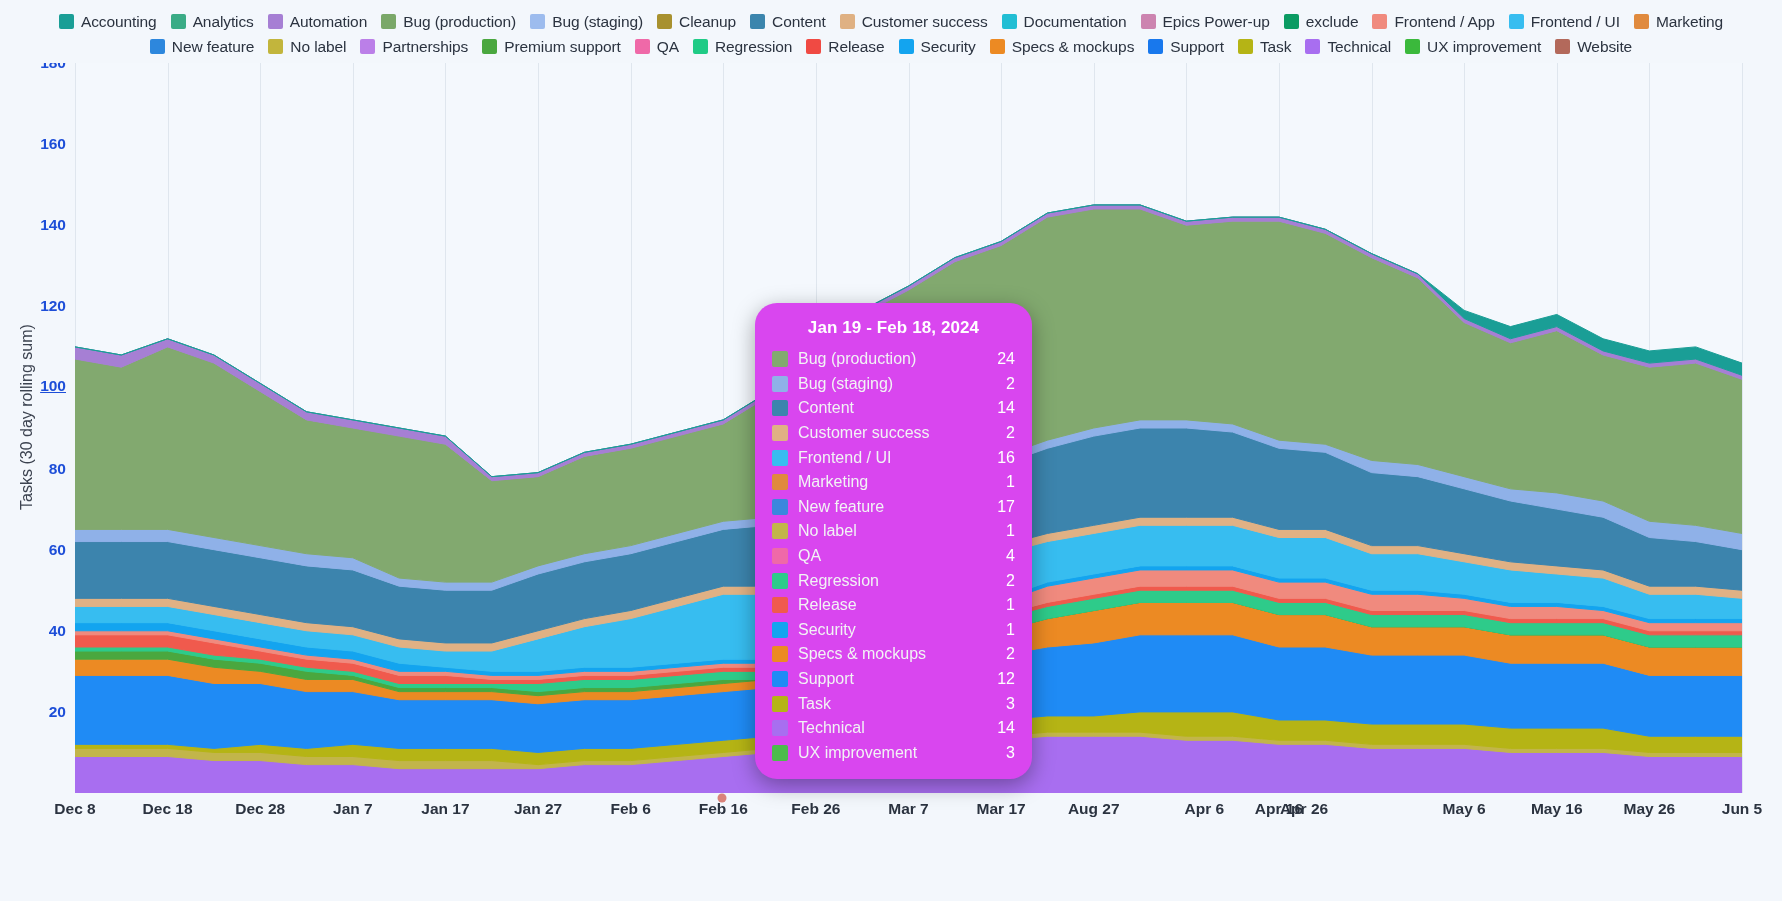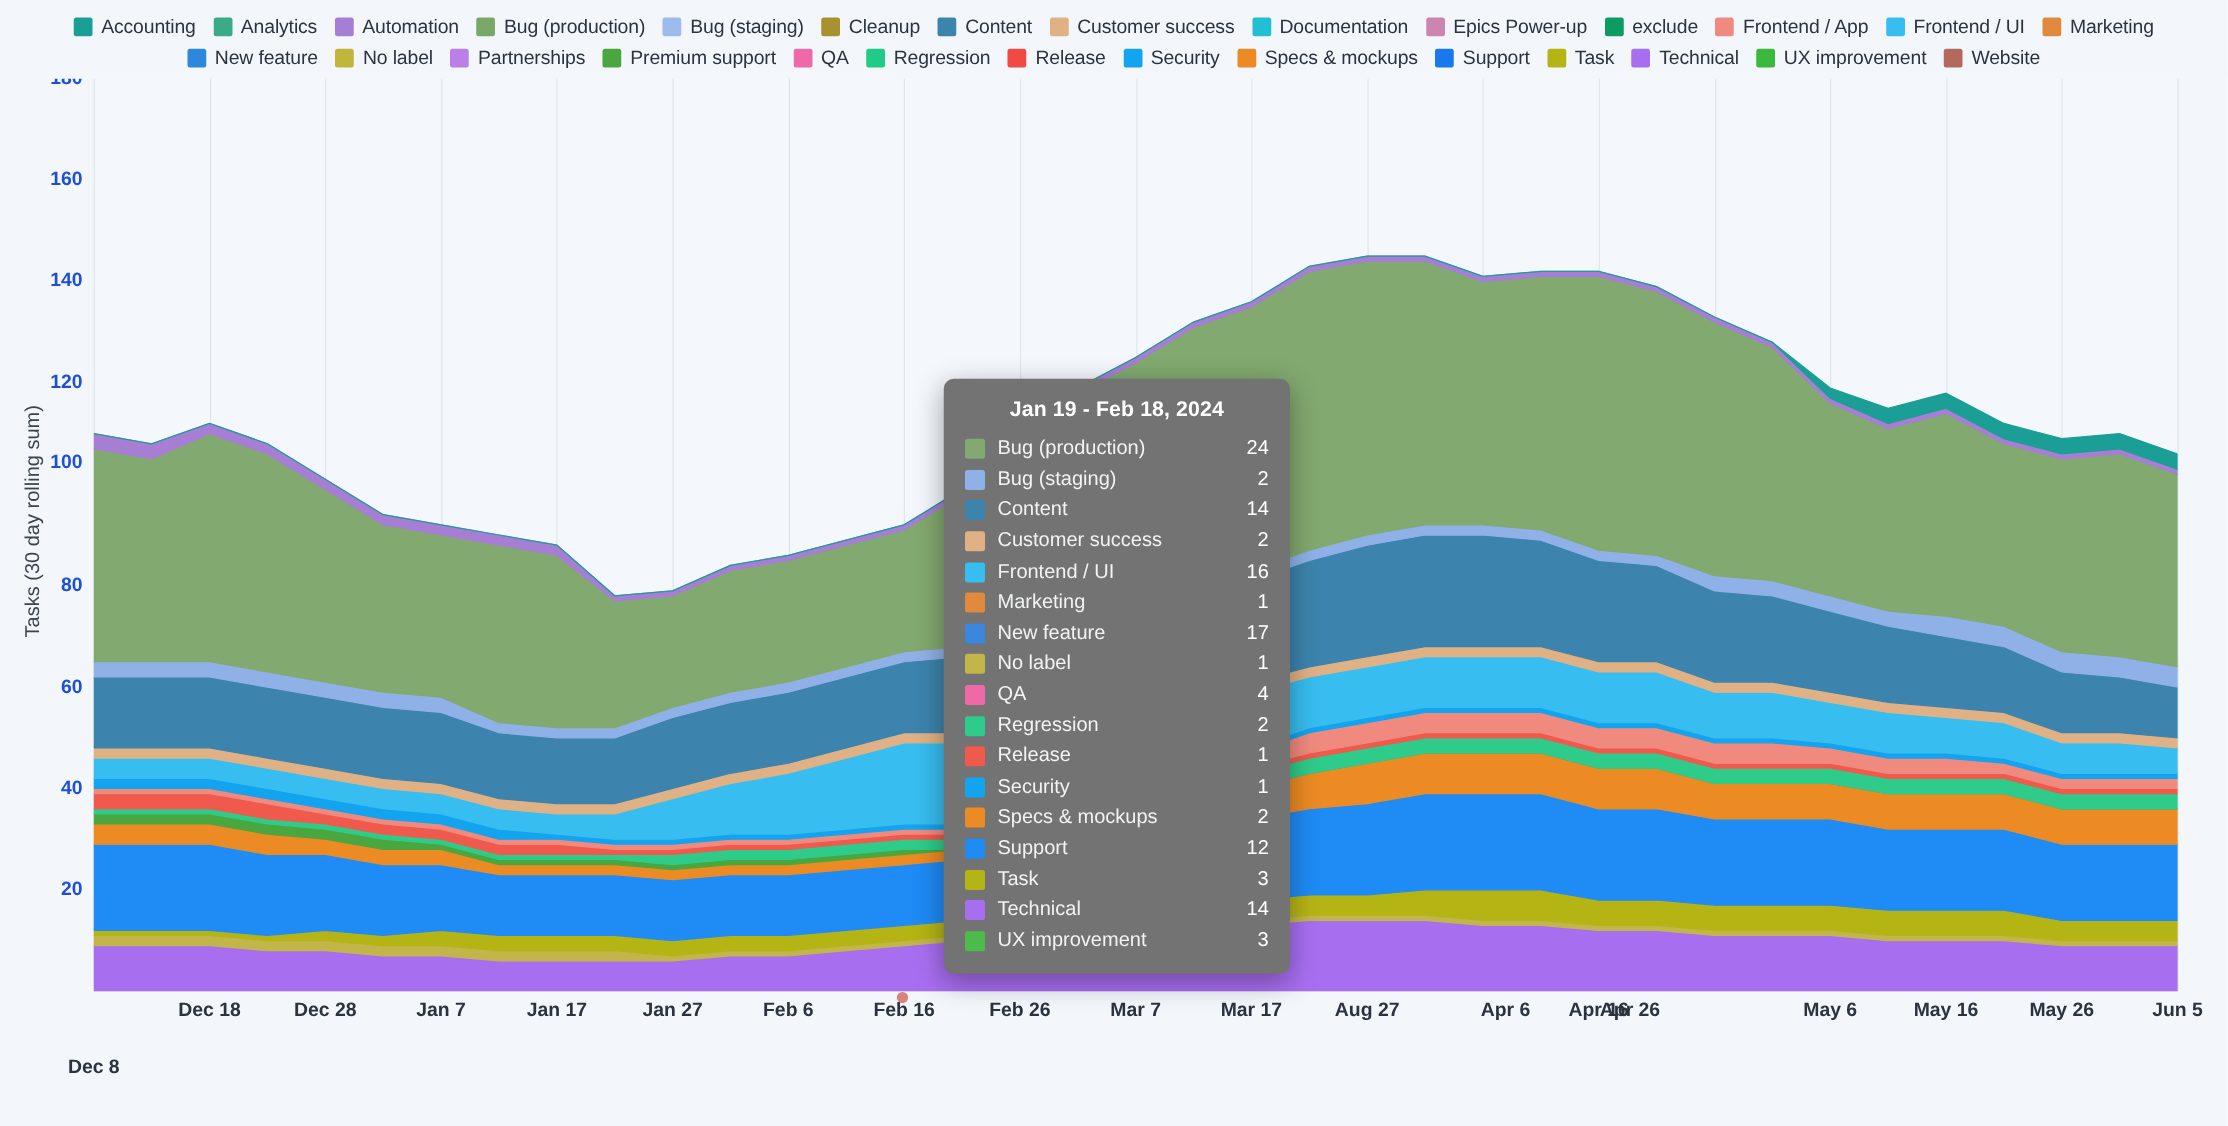--- a/index.html
+++ b/index.html
@@ -103,22 +103,22 @@
   }
   #chart-svg {
     position: absolute;
     left: 75px; top: 5px;
   }
   
   #tooltip {
     position: absolute;
     left: 755px; top: 245px;
     width: 277px;
-    background: #737373;
-    border-radius: 8px;
+    background: #d946ef;
+    border-radius: 22px;
     box-shadow: 0 6px 22px rgba(0,0,0,0.35);
     padding: 15px 17px 14px 17px;
     box-sizing: border-box;
     z-index: 10;
     color: #f4f5f7;
   }
   #tooltip-title {
     font-size: 17px;
     font-weight: 700;
     text-align: center;
@@ -279,21 +279,21 @@
     </div>
 
   <div id="plot-wrap">
     <div id="plot-bg"></div>
     <div id="axis-title">Tasks (30 day rolling sum)</div>
     <div id="yticks">
         <div class="ytick" style="top: 653.889px;">20</div>
         <div class="ytick" style="top: 572.778px;">40</div>
         <div class="ytick" style="top: 491.667px;">60</div>
         <div class="ytick" style="top: 410.556px;">80</div>
-        <div class="ytick" style="top: 312px;">100</div>
+        <div class="ytick" style="top: 328px; text-decoration: underline;">100</div>
         <div class="ytick" style="top: 248.333px;">120</div>
         <div class="ytick" style="top: 167.222px;">140</div>
         <div class="ytick" style="top: 86.1111px;">160</div>
         <div class="ytick" style="top: 5px;">180</div>
       </div>
     <div id="grid">
         <div class="gridline" style="left: 75px;"></div>
         <div class="gridline" style="left: 167.611px;"></div>
         <div class="gridline" style="left: 260.222px;"></div>
         <div class="gridline" style="left: 352.833px;"></div>
@@ -326,21 +326,21 @@
         <path d="M0.00,559.67 L46.31,559.67 L92.61,559.67 L138.92,567.78 L185.22,575.89 L231.53,584.00 L277.83,588.06 L324.14,600.22 L370.44,604.28 L416.75,608.33 L463.06,608.33 L509.36,604.28 L555.67,604.28 L601.97,600.22 L648.28,596.17 L694.58,596.17 L740.89,588.06 L787.19,571.83 L833.50,555.61 L879.81,543.44 L926.11,535.33 L972.42,519.11 L1018.72,511.00 L1065.03,502.89 L1111.33,502.89 L1157.64,502.89 L1203.94,515.06 L1250.25,515.06 L1296.56,527.22 L1342.86,527.22 L1389.17,531.28 L1435.47,539.39 L1481.78,539.39 L1528.08,543.44 L1574.39,555.61 L1620.69,555.61 L1667.00,555.61 L1667.00,559.67 L1620.69,559.67 L1574.39,559.67 L1528.08,547.50 L1481.78,543.44 L1435.47,543.44 L1389.17,535.33 L1342.86,531.28 L1296.56,531.28 L1250.25,519.11 L1203.94,519.11 L1157.64,506.94 L1111.33,506.94 L1065.03,506.94 L1018.72,515.06 L972.42,523.17 L926.11,539.39 L879.81,547.50 L833.50,559.67 L787.19,575.89 L740.89,592.11 L694.58,600.22 L648.28,600.22 L601.97,604.28 L555.67,608.33 L509.36,608.33 L463.06,612.39 L416.75,612.39 L370.44,608.33 L324.14,608.33 L277.83,596.17 L231.53,592.11 L185.22,584.00 L138.92,575.89 L92.61,567.78 L46.31,567.78 L0.00,567.78 Z" fill="#13a4ef" stroke="#13a4ef" stroke-width="1"></path>
         <path d="M0.00,543.44 L46.31,543.44 L92.61,543.44 L138.92,551.56 L185.22,559.67 L231.53,567.78 L277.83,571.83 L324.14,584.00 L370.44,588.06 L416.75,588.06 L463.06,575.89 L509.36,563.72 L555.67,555.61 L601.97,543.44 L648.28,531.28 L694.58,531.28 L740.89,527.22 L787.19,515.06 L833.50,502.89 L879.81,494.78 L926.11,490.72 L972.42,478.56 L1018.72,470.44 L1065.03,462.33 L1111.33,462.33 L1157.64,462.33 L1203.94,474.50 L1250.25,474.50 L1296.56,490.72 L1342.86,490.72 L1389.17,498.83 L1435.47,506.94 L1481.78,511.00 L1528.08,515.06 L1574.39,531.28 L1620.69,531.28 L1667.00,535.33 L1667.00,555.61 L1620.69,555.61 L1574.39,555.61 L1528.08,543.44 L1481.78,539.39 L1435.47,539.39 L1389.17,531.28 L1342.86,527.22 L1296.56,527.22 L1250.25,515.06 L1203.94,515.06 L1157.64,502.89 L1111.33,502.89 L1065.03,502.89 L1018.72,511.00 L972.42,519.11 L926.11,535.33 L879.81,543.44 L833.50,555.61 L787.19,571.83 L740.89,588.06 L694.58,596.17 L648.28,596.17 L601.97,600.22 L555.67,604.28 L509.36,604.28 L463.06,608.33 L416.75,608.33 L370.44,604.28 L324.14,600.22 L277.83,588.06 L231.53,584.00 L185.22,575.89 L138.92,567.78 L92.61,559.67 L46.31,559.67 L0.00,559.67 Z" fill="#37bdf0" stroke="#37bdf0" stroke-width="1"></path>
         <path d="M0.00,535.33 L46.31,535.33 L92.61,535.33 L138.92,543.44 L185.22,551.56 L231.53,559.67 L277.83,563.72 L324.14,575.89 L370.44,579.94 L416.75,579.94 L463.06,567.78 L509.36,555.61 L555.67,547.50 L601.97,535.33 L648.28,523.17 L694.58,523.17 L740.89,519.11 L787.19,506.94 L833.50,494.78 L879.81,486.67 L926.11,482.61 L972.42,470.44 L1018.72,462.33 L1065.03,454.22 L1111.33,454.22 L1157.64,454.22 L1203.94,466.39 L1250.25,466.39 L1296.56,482.61 L1342.86,482.61 L1389.17,490.72 L1435.47,498.83 L1481.78,502.89 L1528.08,506.94 L1574.39,523.17 L1620.69,523.17 L1667.00,527.22 L1667.00,535.33 L1620.69,531.28 L1574.39,531.28 L1528.08,515.06 L1481.78,511.00 L1435.47,506.94 L1389.17,498.83 L1342.86,490.72 L1296.56,490.72 L1250.25,474.50 L1203.94,474.50 L1157.64,462.33 L1111.33,462.33 L1065.03,462.33 L1018.72,470.44 L972.42,478.56 L926.11,490.72 L879.81,494.78 L833.50,502.89 L787.19,515.06 L740.89,527.22 L694.58,531.28 L648.28,531.28 L601.97,543.44 L555.67,555.61 L509.36,563.72 L463.06,575.89 L416.75,588.06 L370.44,588.06 L324.14,584.00 L277.83,571.83 L231.53,567.78 L185.22,559.67 L138.92,551.56 L92.61,543.44 L46.31,543.44 L0.00,543.44 Z" fill="#e0b184" stroke="#e0b184" stroke-width="1"></path>
         <path d="M0.00,478.56 L46.31,478.56 L92.61,478.56 L138.92,486.67 L185.22,494.78 L231.53,502.89 L277.83,506.94 L324.14,523.17 L370.44,527.22 L416.75,527.22 L463.06,511.00 L509.36,498.83 L555.67,490.72 L601.97,478.56 L648.28,466.39 L694.58,462.33 L740.89,454.22 L787.19,438.00 L833.50,421.78 L879.81,409.61 L926.11,401.50 L972.42,385.28 L1018.72,373.11 L1065.03,365.00 L1111.33,365.00 L1157.64,369.06 L1203.94,385.28 L1250.25,389.33 L1296.56,409.61 L1342.86,413.67 L1389.17,425.83 L1435.47,438.00 L1481.78,446.11 L1528.08,454.22 L1574.39,474.50 L1620.69,478.56 L1667.00,486.67 L1667.00,527.22 L1620.69,523.17 L1574.39,523.17 L1528.08,506.94 L1481.78,502.89 L1435.47,498.83 L1389.17,490.72 L1342.86,482.61 L1296.56,482.61 L1250.25,466.39 L1203.94,466.39 L1157.64,454.22 L1111.33,454.22 L1065.03,454.22 L1018.72,462.33 L972.42,470.44 L926.11,482.61 L879.81,486.67 L833.50,494.78 L787.19,506.94 L740.89,519.11 L694.58,523.17 L648.28,523.17 L601.97,535.33 L555.67,547.50 L509.36,555.61 L463.06,567.78 L416.75,579.94 L370.44,579.94 L324.14,575.89 L277.83,563.72 L231.53,559.67 L185.22,551.56 L138.92,543.44 L92.61,535.33 L46.31,535.33 L0.00,535.33 Z" fill="#3c84ad" stroke="#3c84ad" stroke-width="1"></path>
         <path d="M0.00,466.39 L46.31,466.39 L92.61,466.39 L138.92,474.50 L185.22,482.61 L231.53,490.72 L277.83,494.78 L324.14,515.06 L370.44,519.11 L416.75,519.11 L463.06,502.89 L509.36,490.72 L555.67,482.61 L601.97,470.44 L648.28,458.28 L694.58,454.22 L740.89,446.11 L787.19,429.89 L833.50,413.67 L879.81,401.50 L926.11,393.39 L972.42,377.17 L1018.72,365.00 L1065.03,356.89 L1111.33,356.89 L1157.64,360.94 L1203.94,377.17 L1250.25,381.22 L1296.56,397.44 L1342.86,401.50 L1389.17,413.67 L1435.47,425.83 L1481.78,429.89 L1528.08,438.00 L1574.39,458.28 L1620.69,462.33 L1667.00,470.44 L1667.00,486.67 L1620.69,478.56 L1574.39,474.50 L1528.08,454.22 L1481.78,446.11 L1435.47,438.00 L1389.17,425.83 L1342.86,413.67 L1296.56,409.61 L1250.25,389.33 L1203.94,385.28 L1157.64,369.06 L1111.33,365.00 L1065.03,365.00 L1018.72,373.11 L972.42,385.28 L926.11,401.50 L879.81,409.61 L833.50,421.78 L787.19,438.00 L740.89,454.22 L694.58,462.33 L648.28,466.39 L601.97,478.56 L555.67,490.72 L509.36,498.83 L463.06,511.00 L416.75,527.22 L370.44,527.22 L324.14,523.17 L277.83,506.94 L231.53,502.89 L185.22,494.78 L138.92,486.67 L92.61,478.56 L46.31,478.56 L0.00,478.56 Z" fill="#8fb1e8" stroke="#8fb1e8" stroke-width="1"></path>
         <path d="M0.00,296.06 L46.31,304.17 L92.61,283.89 L138.92,300.11 L185.22,328.50 L231.53,356.89 L277.83,365.00 L324.14,373.11 L370.44,381.22 L416.75,417.72 L463.06,413.67 L509.36,393.39 L555.67,385.28 L601.97,373.11 L648.28,360.94 L694.58,332.56 L740.89,292.00 L787.19,251.44 L833.50,227.11 L879.81,198.72 L926.11,182.50 L972.42,154.11 L1018.72,146.00 L1065.03,146.00 L1111.33,162.22 L1157.64,158.17 L1203.94,158.17 L1250.25,170.33 L1296.56,194.67 L1342.86,214.94 L1389.17,259.56 L1435.47,279.83 L1481.78,267.67 L1528.08,292.00 L1574.39,304.17 L1620.69,300.11 L1667.00,316.33 L1667.00,470.44 L1620.69,462.33 L1574.39,458.28 L1528.08,438.00 L1481.78,429.89 L1435.47,425.83 L1389.17,413.67 L1342.86,401.50 L1296.56,397.44 L1250.25,381.22 L1203.94,377.17 L1157.64,360.94 L1111.33,356.89 L1065.03,356.89 L1018.72,365.00 L972.42,377.17 L926.11,393.39 L879.81,401.50 L833.50,413.67 L787.19,429.89 L740.89,446.11 L694.58,454.22 L648.28,458.28 L601.97,470.44 L555.67,482.61 L509.36,490.72 L463.06,502.89 L416.75,519.11 L370.44,519.11 L324.14,515.06 L277.83,494.78 L231.53,490.72 L185.22,482.61 L138.92,474.50 L92.61,466.39 L46.31,466.39 L0.00,466.39 Z" fill="#82a96f" stroke="#82a96f" stroke-width="1"></path>
         <path d="M0.00,283.89 L46.31,292.00 L92.61,275.78 L138.92,292.00 L185.22,320.39 L231.53,348.78 L277.83,356.89 L324.14,365.00 L370.44,373.11 L416.75,413.67 L463.06,409.61 L509.36,389.33 L555.67,381.22 L601.97,369.06 L648.28,356.89 L694.58,328.50 L740.89,287.94 L787.19,247.39 L833.50,223.06 L879.81,194.67 L926.11,178.44 L972.42,150.06 L1018.72,141.94 L1065.03,141.94 L1111.33,158.17 L1157.64,154.11 L1203.94,154.11 L1250.25,166.28 L1296.56,190.61 L1342.86,210.89 L1389.17,255.50 L1435.47,275.78 L1481.78,263.61 L1528.08,287.94 L1574.39,300.11 L1620.69,296.06 L1667.00,312.28 L1667.00,316.33 L1620.69,300.11 L1574.39,304.17 L1528.08,292.00 L1481.78,267.67 L1435.47,279.83 L1389.17,259.56 L1342.86,214.94 L1296.56,194.67 L1250.25,170.33 L1203.94,158.17 L1157.64,158.17 L1111.33,162.22 L1065.03,146.00 L1018.72,146.00 L972.42,154.11 L926.11,182.50 L879.81,198.72 L833.50,227.11 L787.19,251.44 L740.89,292.00 L694.58,332.56 L648.28,360.94 L601.97,373.11 L555.67,385.28 L509.36,393.39 L463.06,413.67 L416.75,417.72 L370.44,381.22 L324.14,373.11 L277.83,365.00 L231.53,356.89 L185.22,328.50 L138.92,300.11 L92.61,283.89 L46.31,304.17 L0.00,296.06 Z" fill="#a67fd4" stroke="#a67fd4" stroke-width="1"></path>
         <path d="M0.00,283.89 L46.31,292.00 L92.61,275.78 L138.92,292.00 L185.22,320.39 L231.53,348.78 L277.83,356.89 L324.14,365.00 L370.44,373.11 L416.75,413.67 L463.06,409.61 L509.36,389.33 L555.67,381.22 L601.97,369.06 L648.28,356.89 L694.58,328.50 L740.89,287.94 L787.19,247.39 L833.50,223.06 L879.81,194.67 L926.11,178.44 L972.42,150.06 L1018.72,141.94 L1065.03,141.94 L1111.33,158.17 L1157.64,154.11 L1203.94,154.11 L1250.25,166.28 L1296.56,190.61 L1342.86,210.89 L1389.17,247.39 L1435.47,263.61 L1481.78,251.44 L1528.08,275.78 L1574.39,287.94 L1620.69,283.89 L1667.00,300.11 L1667.00,312.28 L1620.69,296.06 L1574.39,300.11 L1528.08,287.94 L1481.78,263.61 L1435.47,275.78 L1389.17,255.50 L1342.86,210.89 L1296.56,190.61 L1250.25,166.28 L1203.94,154.11 L1157.64,154.11 L1111.33,158.17 L1065.03,141.94 L1018.72,141.94 L972.42,150.06 L926.11,178.44 L879.81,194.67 L833.50,223.06 L787.19,247.39 L740.89,287.94 L694.58,328.50 L648.28,356.89 L601.97,369.06 L555.67,381.22 L509.36,389.33 L463.06,409.61 L416.75,413.67 L370.44,373.11 L324.14,365.00 L277.83,356.89 L231.53,348.78 L185.22,320.39 L138.92,292.00 L92.61,275.78 L46.31,292.00 L0.00,283.89 Z" fill="#1a9e96" stroke="#1a9e96" stroke-width="1"></path>
       </svg>
     <div id="xticks">
-        <div class="xtick" style="left: 75px; margin-top: 45px;">Dec 8</div>
+        <div class="xtick" style="left: 75px;">Dec 8</div>
         <div class="xtick" style="left: 167.611px;">Dec 18</div>
         <div class="xtick" style="left: 260.222px;">Dec 28</div>
         <div class="xtick" style="left: 352.833px;">Jan 7</div>
         <div class="xtick" style="left: 445.444px;">Jan 17</div>
         <div class="xtick" style="left: 538.056px;">Jan 27</div>
         <div class="xtick" style="left: 630.667px;">Feb 6</div>
         <div class="xtick" style="left: 723.278px;">Feb 16</div>
         <div class="xtick" style="left: 815.889px;">Feb 26</div>
         <div class="xtick" style="left: 908.5px; text-align: center;">Mar 7</div>
         <div class="xtick" style="left: 1001.11px;">Mar 17</div>

